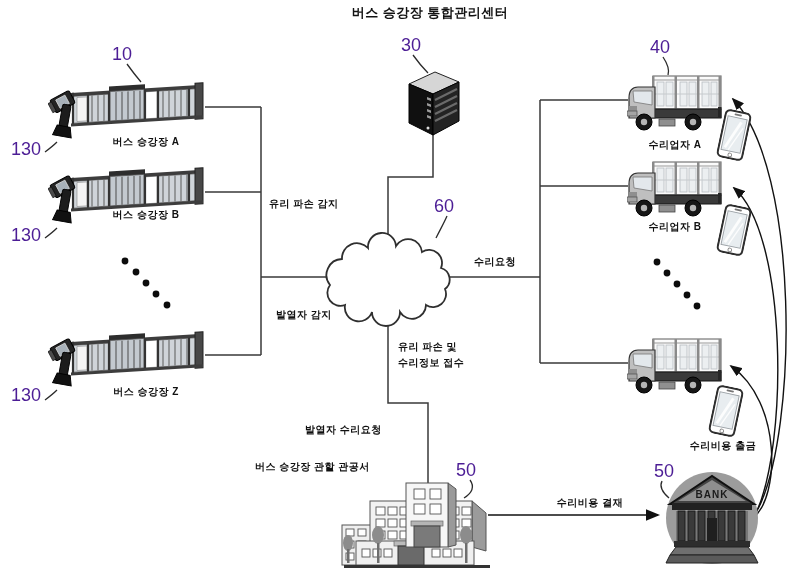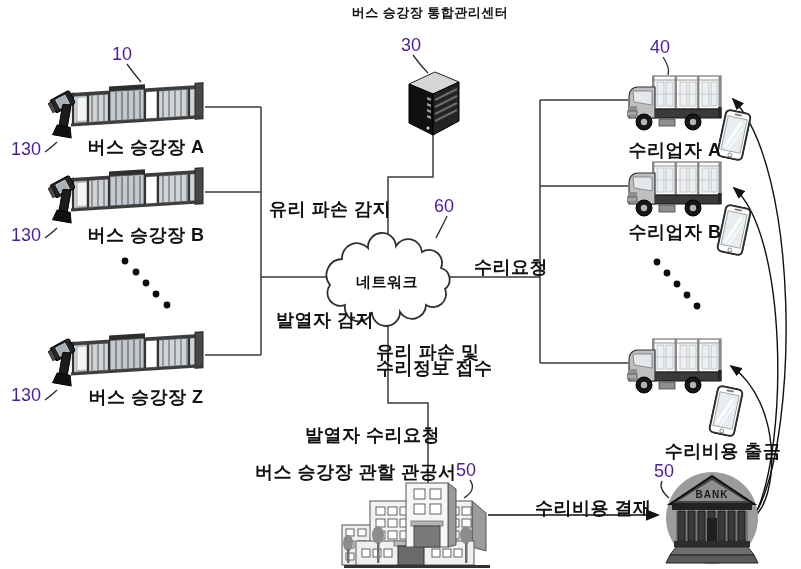--- a/index.html
+++ b/index.html
@@ -1,20 +1,20 @@
 <!DOCTYPE html>
 <html><head>
 <meta charset="utf-8">
 <style>
   html,body{margin:0;padding:0;background:#fff;}
   #canvas{position:relative;width:801px;height:569px;background:#fff;overflow:hidden;
           font-family:"Liberation Sans",sans-serif;color:#111;}
   .lines{position:absolute;left:0;top:0;z-index:1;}
   .icon{position:absolute;z-index:2;}
-  .txt{position:absolute;z-index:3;font-size:18px;font-weight:700;letter-spacing:0.5px;
+  .txt{position:absolute;z-index:3;font-size:10px;font-weight:700;letter-spacing:0.5px;
        color:#111;white-space:nowrap;}
   .txt.center{text-align:center;}
   .ref{position:absolute;z-index:3;font-size:18px;font-weight:400;color:#4c1d95;
        font-family:"Liberation Sans",sans-serif;}
   .title{font-size:13px;}
   .net{font-size:15px;}
 </style>
 </head>
 <body>
 
@@ -300,31 +300,30 @@
   <div class="ref" style="left:401px;top:35px">30</div>
   <div class="ref" style="left:650px;top:37px">40</div>
   <div class="ref" style="left:434px;top:196px">60</div>
   <div class="ref" style="left:456px;top:460px">50</div>
   <div class="ref" style="left:654px;top:461px">50</div>
   <div class="ref" style="left:11px;top:139px">130</div>
   <div class="ref" style="left:11px;top:225px">130</div>
   <div class="ref" style="left:11px;top:385px">130</div>
 
   <div class="txt center" style="left:81px;top:135px;width:130px">버스 승강장 A</div>
-  <div class="txt center" style="left:81px;top:223px;width:130px">버스 승강장 B</div>
+  <div class="txt center" style="left:81px;top:208px;width:130px">버스 승강장 B</div>
   <div class="txt center" style="left:81px;top:385px;width:130px">버스 승강장 Z</div>
 
   <div class="txt center" style="left:615px;top:220px;width:120px">수리업자 B</div>
   <div class="txt center" style="left:615px;top:138px;width:120px">수리업자 A</div>
 
-  <div class="txt net center" style="left:327px;top:273px;width:120px">네트워크</div>
 
   <div class="txt" style="left:269px;top:197px">유리 파손 감지</div>
   <div class="txt" style="left:276px;top:308px">발열자 감지</div>
   <div class="txt" style="left:474px;top:255px">수리요청</div>
-  <div class="txt" style="left:376px;top:340px">유리 파손 및</div>
-  <div class="txt" style="left:376px;top:356px">수리정보 접수</div>
+  <div class="txt" style="left:398px;top:340px">유리 파손 및</div>
+  <div class="txt" style="left:398px;top:356px">수리정보 접수</div>
   <div class="txt" style="left:305px;top:423px">발열자 수리요청</div>
   <div class="txt" style="left:255px;top:460px">버스 승강장 관할 관공서</div>
   <div class="txt center" style="left:535px;top:496px;width:110px">수리비용 결재</div>
   <div class="txt center" style="left:650px;top:439px;width:146px">수리비용 출금</div>
 
 </div>
 
 </body></html>

